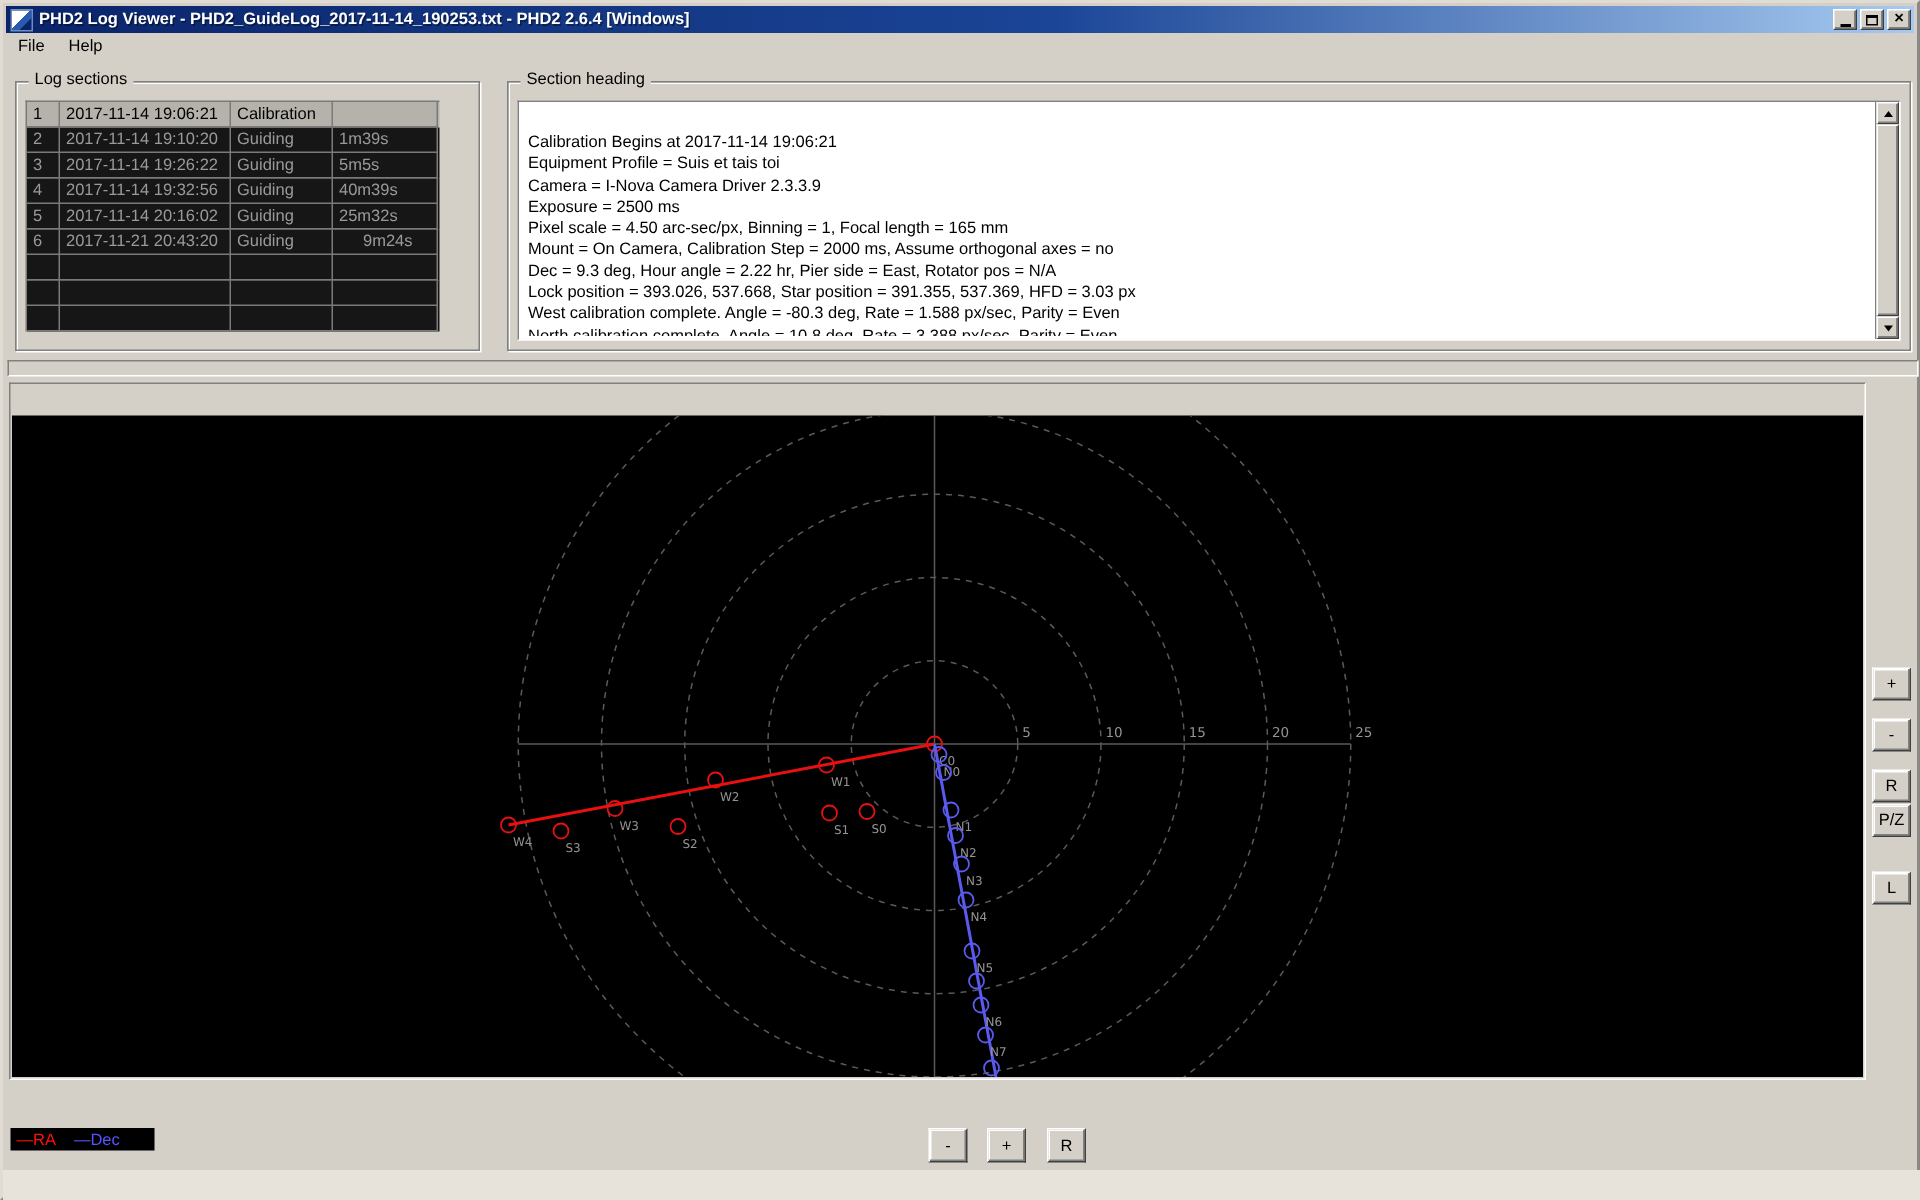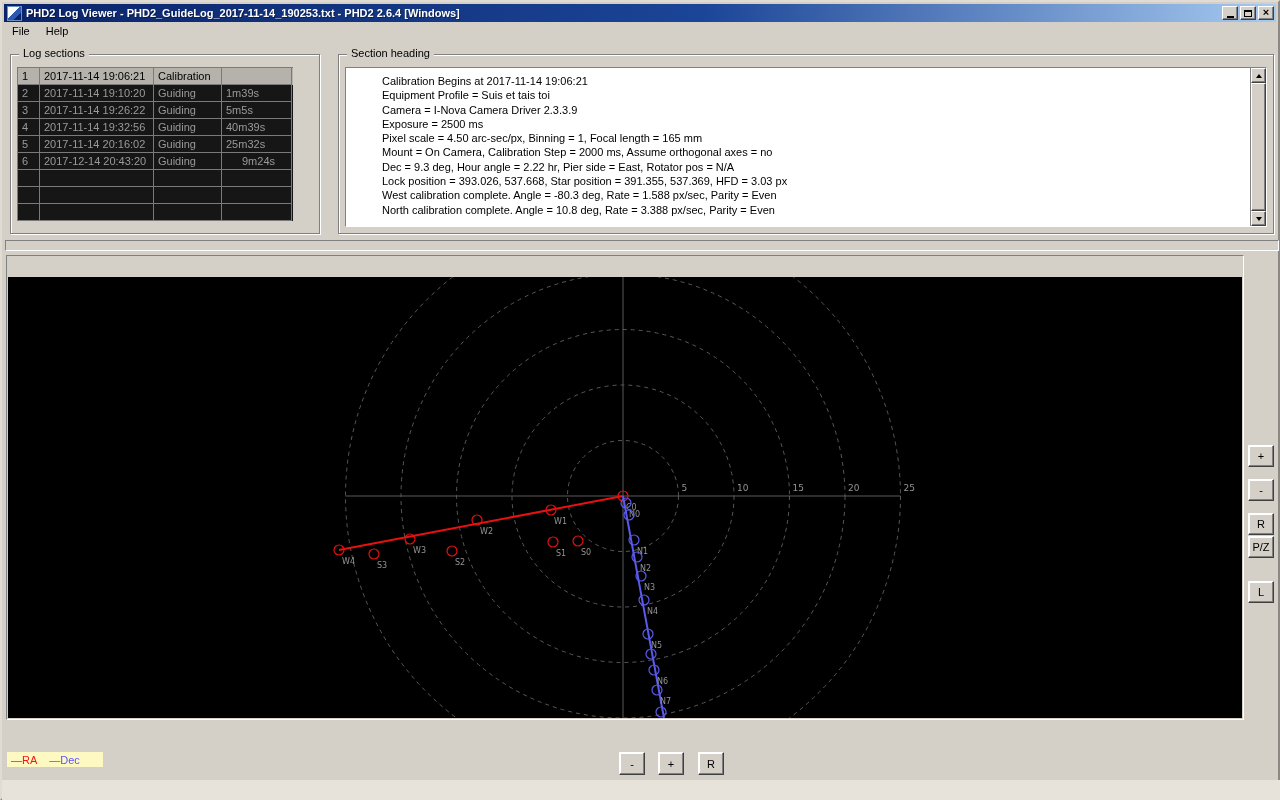--- a/index.html
+++ b/index.html
@@ -39,21 +39,21 @@
   .log-table{position:absolute;left:6px;top:12px;border-top:1px solid #7a7a7a;border-left:1px solid #7a7a7a;width:275px;}
   .lt-row{display:flex;height:17px;background:#161616;color:#9a9a9a;font-size:11px;}
   .lt-row.sel{background:#b4b2aa;color:#000;}
   .lt-cell{border-right:1px solid #7a7a7a;border-bottom:1px solid #7a7a7a;padding:2px 0 0 4px;
     box-sizing:border-box;overflow:hidden;white-space:nowrap;height:17px;}
 
   
   .heading-panel{position:absolute;left:6px;top:12px;width:922px;height:160px;background:#ffffff;
     border:1px solid;border-color:#808080 #ffffff #ffffff #808080;box-sizing:border-box;}
   .heading-text{position:absolute;left:2px;top:1px;right:18px;bottom:2px;font-size:11px;line-height:14.3px;
-    padding:5px 4px;color:#000;overflow:hidden;margin-left:30px;}
+    padding:19px 4px;color:#000;overflow:hidden;}
   .h-line{white-space:nowrap;}
   .scrollbar{position:absolute;top:0;right:0;bottom:0;width:16px;background:#d4d0c8;border-left:1px solid #808080;box-sizing:border-box;}
   .sb-btn{position:absolute;left:0;width:15px;height:15px;background:#d4d0c8;border:1px solid;
     border-color:#ffffff #404040 #404040 #ffffff;box-shadow:inset -1px -1px 0 #808080;
     box-sizing:border-box;display:flex;align-items:center;justify-content:center;}
   .sb-up{top:0;} .sb-down{bottom:0;}
   .arr-up{width:0;height:0;border-left:3px solid transparent;border-right:3px solid transparent;border-bottom:4px solid #000;}
   .arr-down{width:0;height:0;border-left:3px solid transparent;border-right:3px solid transparent;border-top:4px solid #000;}
   .sb-thumb{position:absolute;left:0;top:15px;bottom:15px;width:15px;background:#d4d0c8;border:1px solid;
     border-color:#ffffff #404040 #404040 #ffffff;box-shadow:inset -1px -1px 0 #808080;box-sizing:border-box;}
@@ -69,21 +69,21 @@
   svg text{font-family:"DejaVu Sans","Liberation Sans",sans-serif;}
 
   
   .btn3d{background:#d4d0c8;border:1px solid;border-color:#ffffff #404040 #404040 #ffffff;
     box-shadow:inset -1px -1px 0 #808080,inset 1px 1px 0 #ffffff;box-sizing:border-box;
     display:flex;align-items:center;justify-content:center;font-size:11px;color:#000;cursor:default;}
   .side-btn{position:absolute;left:1246px;width:26px;height:22px;}
   .bottom-btn{position:absolute;top:750px;width:26px;height:23px;}
 
   
-  .legend{position:absolute;left:5px;top:750px;width:96px;height:15px;background:#fef9c3;
+  .legend{position:absolute;left:5px;top:750px;width:96px;height:15px;background:#000000;
     font-size:11px;display:flex;align-items:center;gap:12px;padding-left:4px;box-sizing:border-box;white-space:nowrap;}
 
   .bottom-strip{position:absolute;left:0;top:778px;width:1280px;height:22px;background:#e7e3db;}
 </style>
 </head>
 <body>
 
 <div class="window">
 
   <div class="titlebar">
@@ -135,21 +135,21 @@
           <div class="lt-cell" style="width: 70px;">40m39s</div>
         </div>
         <div class="lt-row">
           <div class="lt-cell" style="width: 22px;">5</div>
           <div class="lt-cell" style="width: 114px;">2017-11-14 20:16:02</div>
           <div class="lt-cell" style="width: 68px;">Guiding</div>
           <div class="lt-cell" style="width: 70px;">25m32s</div>
         </div>
         <div class="lt-row">
           <div class="lt-cell" style="width: 22px;">6</div>
-          <div class="lt-cell" style="width: 114px;">2017-12-14 20:43:20</div>
+          <div class="lt-cell" style="width: 114px;">2017-11-21 20:43:20</div>
           <div class="lt-cell" style="width: 68px;">Guiding</div>
           <div class="lt-cell" style="width: 70px; text-align: center;">9m24s</div>
         </div>
         <div class="lt-row">
           <div class="lt-cell" style="width: 22px;"></div>
           <div class="lt-cell" style="width: 114px;"></div>
           <div class="lt-cell" style="width: 68px;"></div>
           <div class="lt-cell" style="width: 70px;"></div>
         </div>
         <div class="lt-row">

